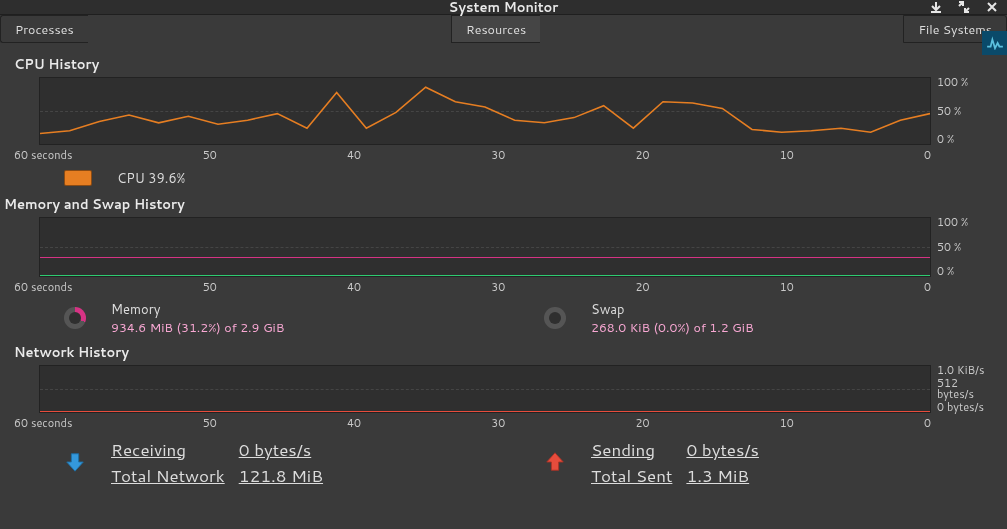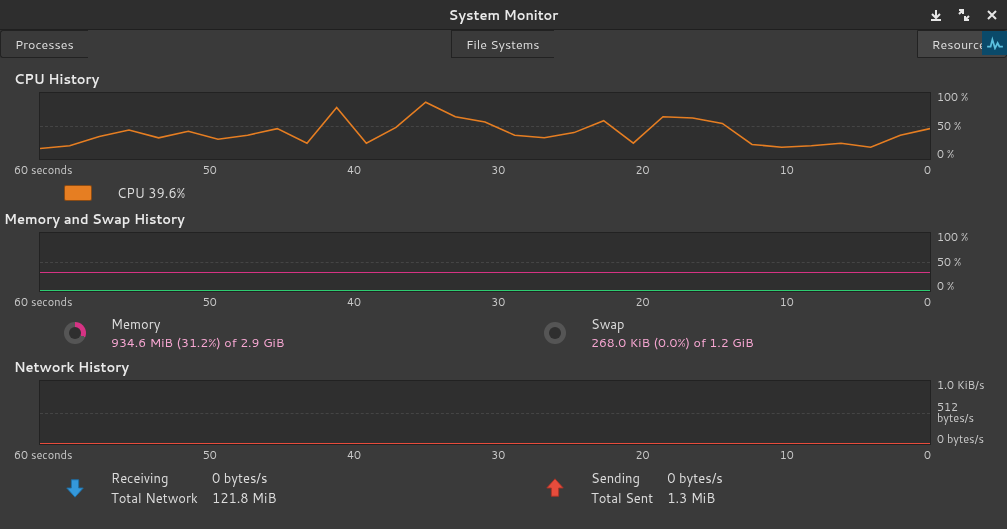--- a/index.html
+++ b/index.html
@@ -6,21 +6,21 @@
   body {
     width: 1007px; height: 529px;
     background: #3a3a3a; color: #dcdcdc;
     font-family: "Segoe UI", "Cantarell", sans-serif;
     font-size: 13px;
     overflow: hidden;
     position: relative;
   }
   
   .titlebar {
-    height: 30px;
+    height: 15px;
     display: flex; align-items: center;
     background: #2e2e2e;
     position: relative;
     border-bottom: 1px solid #1f1f1f;
   }
   .titlebar .title {
     flex: 1; text-align: center; font-weight: 600; color: #eaeaea; font-size: 13px;
   }
   .titlebar .win-btns {
     position: absolute; right: 6px; top: 0; height: 100%;
@@ -95,21 +95,21 @@
   }
   .pie::after {
     content:""; position:absolute; inset:5px; border-radius:50%; background:#2f2f2f;
   }
 
   .legend-text { line-height: 1.35; }
   .legend-text .l2 { color:#f9a8d4; font-size:12.5px; }
 
   .netarrow { width: 22px; height:22px; }
 
-  .kv { display:grid; grid-template-columns: auto auto; column-gap: 14px; row-gap: 2px; font-size:13px; }
+  .kv { display:grid; grid-template-columns: auto auto; column-gap: 14px; row-gap: 2px; font-size:17px;text-decoration:underline; }
 
   svg.plot { position:absolute; inset:0; width:100%; height:100%; }
 
   .mem-line { position:absolute; left:0; right:0; height:0; border-top:1.5px solid; }
 </style>
 </head>
 <body>
 
 <div class="titlebar">
   <div class="title">System Monitor</div>
@@ -132,22 +132,22 @@
   </div>
 </div>
 <div class="tray-icon">
   <svg viewBox="0 0 20 16" width="18" height="14">
       <path d="M1 12 L5 12 L7 4 L10 14 L13 8 L15 12 L19 12"></path>
     </svg>
 </div>
 
 <div class="tabbar">
   <div class="tab">Processes</div>
+  <div class="tab active">Resources</div>
   <div class="tab">File Systems</div>
-  <div class="tab active">Resources</div>
 </div>
 
 <div class="content">
 
   <div class="section-title">CPU History</div>
   <div class="chart-wrap" style="height:68px;">
     <div class="chart-box">
       <div class="gridline" style="top:50%"></div>
       <svg class="plot" viewBox="0 0 900 68" preserveAspectRatio="none">
         <path id="cpu-path" fill="none" stroke="#e67e22" stroke-width="1.6" d="M0.0 57.1 L30.0 54.4 L60.0 44.9 L90.0 38.1 L120.0 46.2 L150.0 39.4 L180.0 47.6 L210.0 43.5 L240.0 36.7 L270.0 51.7 L300.0 15.0 L330.0 51.7 L360.0 35.4 L390.0 9.5 L420.0 24.5 L450.0 29.9 L480.0 43.5 L510.0 46.2 L540.0 40.8 L570.0 28.6 L600.0 51.7 L630.0 24.5 L660.0 25.8 L690.0 31.3 L720.0 53.0 L750.0 55.8 L780.0 54.4 L810.0 51.7 L840.0 55.8 L870.0 43.5 L900.0 36.7"></path>
@@ -208,21 +208,21 @@
     <div class="legend">
       <div class="pie" id="swap-pie" style="background: conic-gradient(rgb(46, 204, 113) 0deg, rgb(46, 204, 113) 0deg, rgb(85, 85, 85) 0deg);"></div>
       <div class="legend-text">
         <div>Swap</div>
         <div class="l2">268.0 KiB (0.0%) of 1.2 GiB</div>
       </div>
     </div>
   </div>
 
   <div class="section-title">Network History</div>
-  <div class="chart-wrap" style="height:65px;">
+  <div class="chart-wrap" style="height:48px;">
     <div class="chart-box">
       <div class="gridline" style="top:50%"></div>
       <div class="mem-line" style="bottom:0; border-color:#3498db;"></div>
       <div class="mem-line" style="bottom:0; border-color:#e74c3c;"></div>
     </div>
     <div class="y-axis">
       <span>1.0 KiB/s</span>
       <span>512 bytes/s</span>
       <span>0 bytes/s</span>
     </div>

